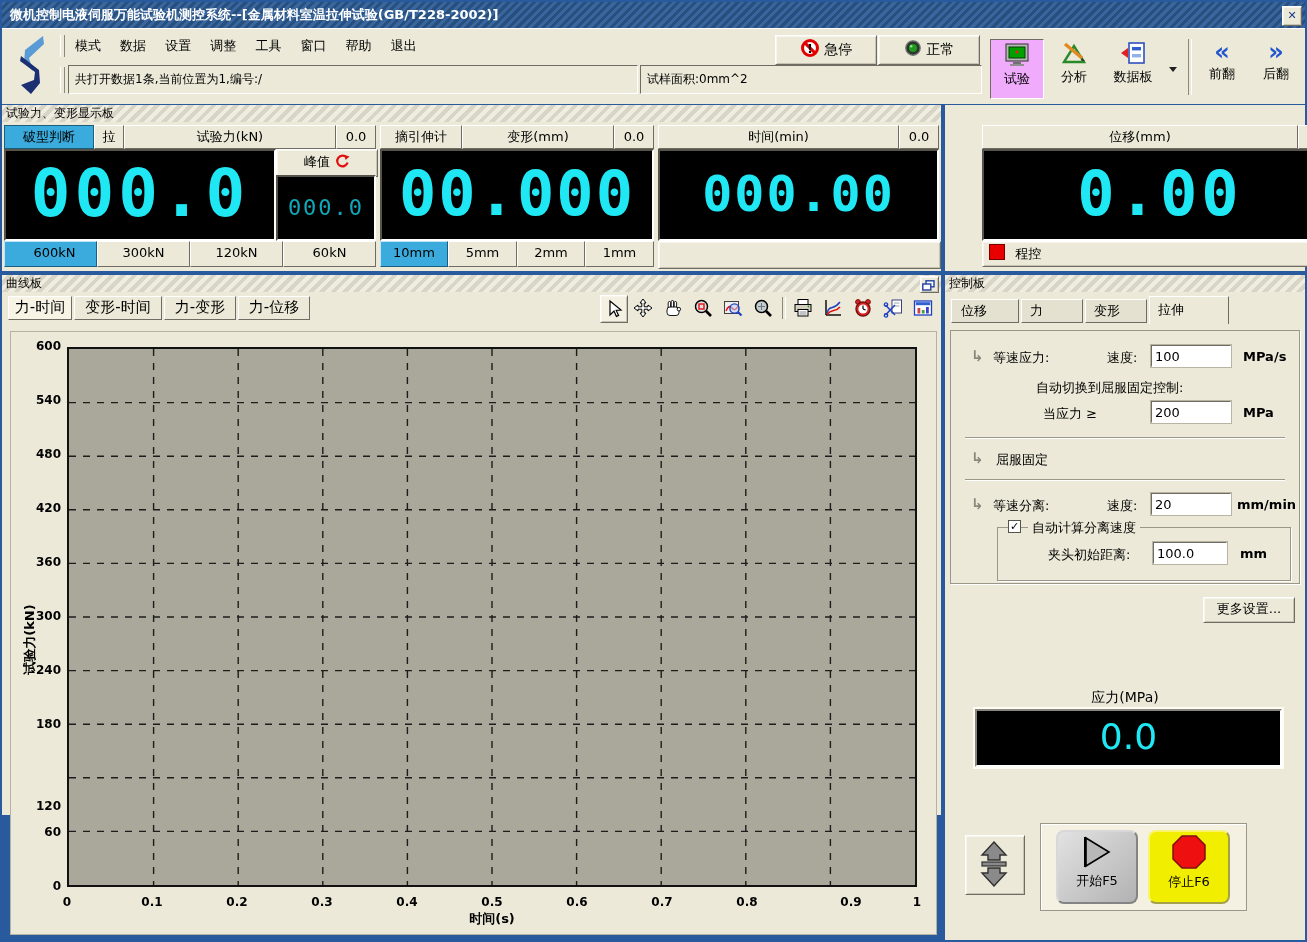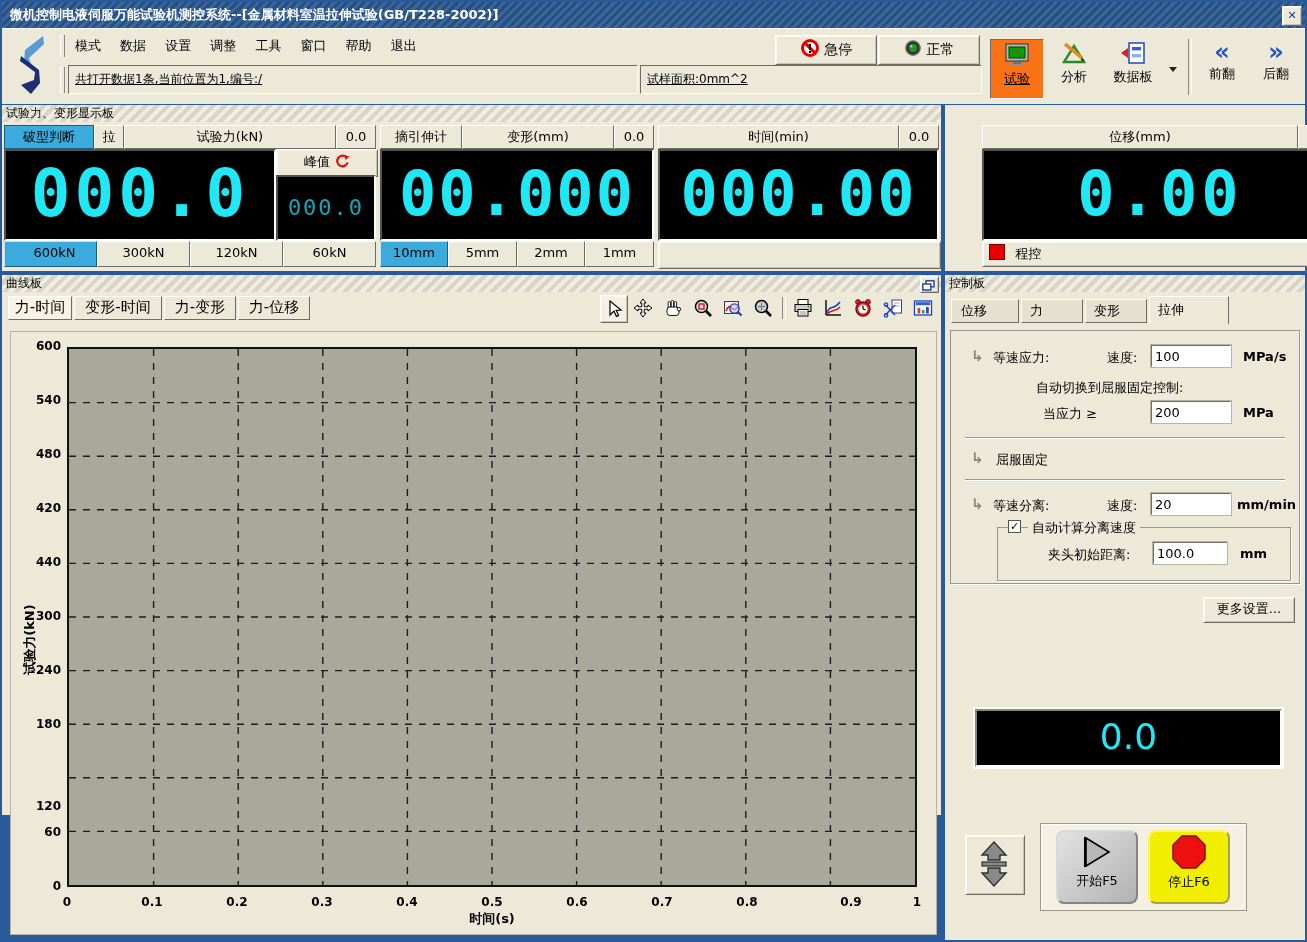--- a/index.html
+++ b/index.html
@@ -5,21 +5,21 @@
   html,body{margin:0;padding:0;}
   body{
     width:1307px;height:942px;position:relative;overflow:hidden;
     background:#2a5a9e;
     font-family:"DejaVu Sans","Liberation Sans",sans-serif;
     -webkit-font-smoothing:none;
   }
   .abs{position:absolute;}
   .panel{background:#ece9d8;position:absolute;}
   .bevel-out{background:#ece9d8;border:1px solid;border-color:#ffffff #6f6d63 #6f6d63 #ffffff;box-shadow:inset 1px 1px 0 #f8f6ec, inset -1px -1px 0 #c7c3b2;}
-  .bevel-in{background:#ece9d8;border:1px solid;border-color:#6f6d63 #ffffff #ffffff #6f6d63;text-decoration:underline;}
+  .bevel-in{background:#ece9d8;border:1px solid;border-color:#6f6d63 #ffffff #ffffff #6f6d63;}
   .titlebar{
     left:2px;top:2px;width:1303px;height:26px;
     background:repeating-linear-gradient(135deg,#39669f 0 3px,#27507e 3px 6px);
     color:#ffffff;font-size:13px;font-weight:bold;line-height:26px;
     padding-left:8px;box-sizing:border-box;
   }
   .strip-title{
     height:17px;left:0;top:0;right:0;
     background:repeating-linear-gradient(135deg,#efece0 0 4px,#d9d5c6 4px 8px);
     font-size:12px;color:#000;line-height:17px;padding-left:4px;position:absolute;
@@ -97,21 +97,21 @@
   </div>
   <div class="abs bevel-out" style="left:876px;top:6px;width:100px;height:28px;line-height:26px;font-size:14px;text-align:center;">
     <svg width="18" height="18" viewBox="0 0 20 20" style="vertical-align:-3px;">
       <circle cx="10" cy="10" r="8" fill="#2e342e" stroke="#70786e" stroke-width="1.5"></circle>
       <circle cx="10" cy="10" r="4.5" fill="#1f9a1f"></circle>
       <circle cx="8" cy="8" r="1.4" fill="#8fe88f"></circle>
     </svg>
     <span>正常</span>
   </div>
 
-  <div class="icon-btn bevel-in" style="left:988px;top:10px;width:52px;height:58px;background:#f97316;">
+  <div class="icon-btn bevel-in" style="left:988px;top:10px;width:52px;height:58px;background:#f0abfc;">
     <svg width="26" height="24" viewBox="0 0 26 24" style="margin-top:3px;">
       <rect x="2" y="1" width="22" height="17" fill="#b8b8b8" stroke="#303030"></rect>
       <rect x="5" y="4" width="16" height="11" fill="#00a000" stroke="#004000"></rect>
       <circle cx="13" cy="9" r="1.6" fill="#e02020"></circle>
       <rect x="9" y="19" width="8" height="2" fill="#707070"></rect>
       <rect x="6" y="21" width="14" height="2" fill="#909090"></rect>
     </svg>
     <div>试验</div>
   </div>
 
@@ -190,21 +190,21 @@
     <div class="range-btn sel" style="left:0;top:116px;width:68px;height:26px;"><span>10mm</span></div>
     <div class="range-btn" style="left:68px;top:116px;width:69px;height:26px;"><span>5mm</span></div>
     <div class="range-btn" style="left:137px;top:116px;width:68px;height:26px;"><span>2mm</span></div>
     <div class="range-btn" style="left:205px;top:116px;width:69px;height:26px;"><span>1mm</span></div>
   </div>
 
   <div class="abs" style="left:656px;top:20px;width:281px;height:144px;">
     <div class="cell hdr-cell" style="left:0;top:0;width:241px;height:24px;"><span>时间(min)</span></div>
     <div class="cell hdr-cell" style="left:241px;top:0;width:40px;height:24px;"><span>0.0</span></div>
     <div class="disp" style="left:0;top:24px;width:281px;height:92px;">
-      <div class="seg" style="font-size:62px;line-height:86px;letter-spacing:2px;">000.00</div>
+      <div class="seg" style="font-size:50px;line-height:86px;letter-spacing:2px;">000.00</div>
     </div>
     <div class="abs bevel-out" style="left:0;top:116px;width:281px;height:26px;"></div>
   </div>
 </div>
 
 <div class="panel" style="left:945px;top:105px;width:360px;height:166px;">
   <div class="abs" style="left:2px;top:20px;width:356px;height:144px;margin-left:35px;">
     <div class="cell hdr-cell" style="left:0;top:0;width:316px;height:24px;"><span>位移(mm)</span></div>
     <div class="cell hdr-cell" style="left:316px;top:0;width:40px;height:24px;"><span>0.0</span></div>
     <div class="disp" style="left:0;top:24px;width:356px;height:92px;">
@@ -347,21 +347,21 @@
           <line x1="0" y1="70%" x2="100%" y2="70%"></line>
           <line x1="0" y1="80%" x2="100%" y2="80%"></line>
           <line x1="0" y1="90%" x2="100%" y2="90%"></line>
         </svg>
     </div>
     <div id="y-ticks">
         <span class="ticky" style="left: 6px; top: 7px;">600</span>
         <span class="ticky" style="left: 6px; top: 61px;">540</span>
         <span class="ticky" style="left: 6px; top: 115px;">480</span>
         <span class="ticky" style="left: 6px; top: 169px;">420</span>
-        <span class="ticky" style="left: 6px; top: 223px;">440</span>
+        <span class="ticky" style="left: 6px; top: 223px;">360</span>
         <span class="ticky" style="left: 6px; top: 277px;">300</span>
         <span class="ticky" style="left: 6px; top: 331px;">240</span>
         <span class="ticky" style="left: 6px; top: 385px;">180</span>
         <span class="ticky" style="left: 6px; top: 439px; margin-top: 28px;">120</span>
         <span class="ticky" style="left: 6px; top: 493px;">60</span>
         <span class="ticky" style="left: 6px; top: 547px;">0</span>
       </div>
     <div id="x-ticks">
         <span class="tickx" style="left: 34px; top: 563px;">0</span>
         <span class="tickx" style="left: 119px; top: 563px;">0.1</span>
@@ -419,20 +419,21 @@
       <span class="lbl" style="left:50px;top:18px;">夹头初始距离:</span>
       <input class="input" style="left: 155px; top: 14px; width: 74px; height: 22px;" value="100.0">
       <span class="lbl unit" style="left:242px;top:18px;">mm</span>
     </div>
   </div>
 
   <div class="abs bevel-out" style="left:258px;top:322px;width:90px;height:24px;text-align:center;line-height:22px;font-size:13px;">
     <span>更多设置...</span>
   </div>
 
+  <div class="lbl" style="left:0;top:414px;width:360px;text-align:center;font-size:14px;">应力(MPa)</div>
   <div class="abs" style="left:30px;top:434px;width:307px;height:58px;background:#000;border:2px solid;border-color:#8a887c #ffffff #ffffff #8a887c;box-shadow:0 0 0 2px #fdfcf5;box-sizing:border-box;">
     <div style="font-size:36px;color:#1fe8f4;text-align:center;line-height:52px;font-family:'DejaVu Sans','Liberation Sans',sans-serif;">0.0</div>
   </div>
 
   <div class="abs bevel-out" style="left:20px;top:560px;width:58px;height:58px;">
     <svg width="40" height="46" viewBox="0 0 40 46" style="margin:5px 8px;">
       <polygon points="20,1 32,14 26,14 26,19 14,19 14,14 8,14" fill="#8a8a8a" stroke="#303030" stroke-width="1.4"></polygon>
       <rect x="8" y="21" width="24" height="4" fill="#8a8a8a" stroke="#303030" stroke-width="1.2"></rect>
       <polygon points="20,45 32,32 26,32 26,27 14,27 14,32 8,32" fill="#8a8a8a" stroke="#303030" stroke-width="1.4"></polygon>
     </svg>

